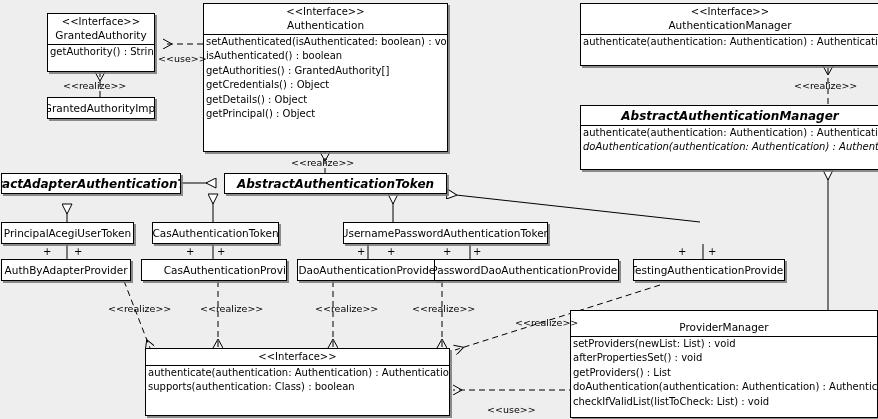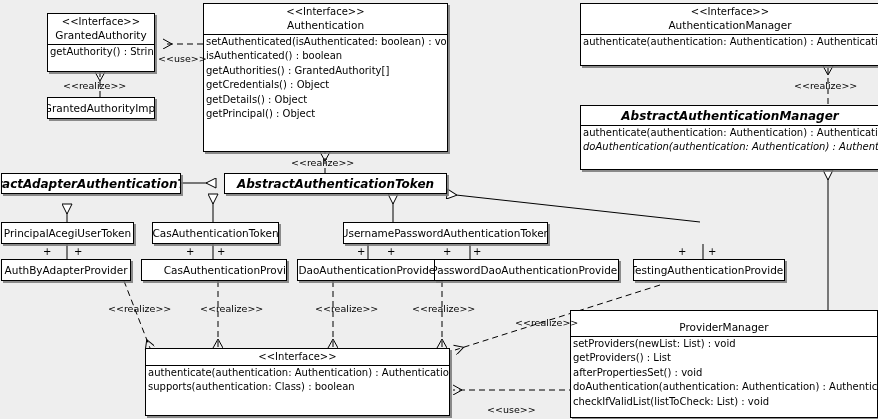--- a/index.html
+++ b/index.html
@@ -234,22 +234,22 @@
       <div class="op">supports(authentication: Class) : boolean</div>
     </div>
   </div>
 
   <div class="uml" style="left:570px;top:310px;width:308px;height:108px;">
     <div class="hdr" style="padding-top:9px;">
       <div class="cname">ProviderManager</div>
     </div>
     <div class="sep ops">
       <div class="op">setProviders(newList: List) : void</div>
+      <div class="op">afterPropertiesSet() : void</div>
       <div class="op">getProviders() : List</div>
-      <div class="op">afterPropertiesSet() : void</div>
       <div class="op">doAuthentication(authentication: Authentication) : Authentication</div>
       <div class="op">checkIfValidList(listToCheck: List) : void</div>
     </div>
   </div>
 
   <div class="edgelabel" style="left:158px;top:53px;">&lt;&lt;use&gt;&gt;</div>
 
   <div class="edgelabel" style="left:63px;top:80px;">&lt;&lt;realize&gt;&gt;</div>
 
   <div class="edgelabel" style="left:291px;top:157px;">&lt;&lt;realize&gt;&gt;</div>

